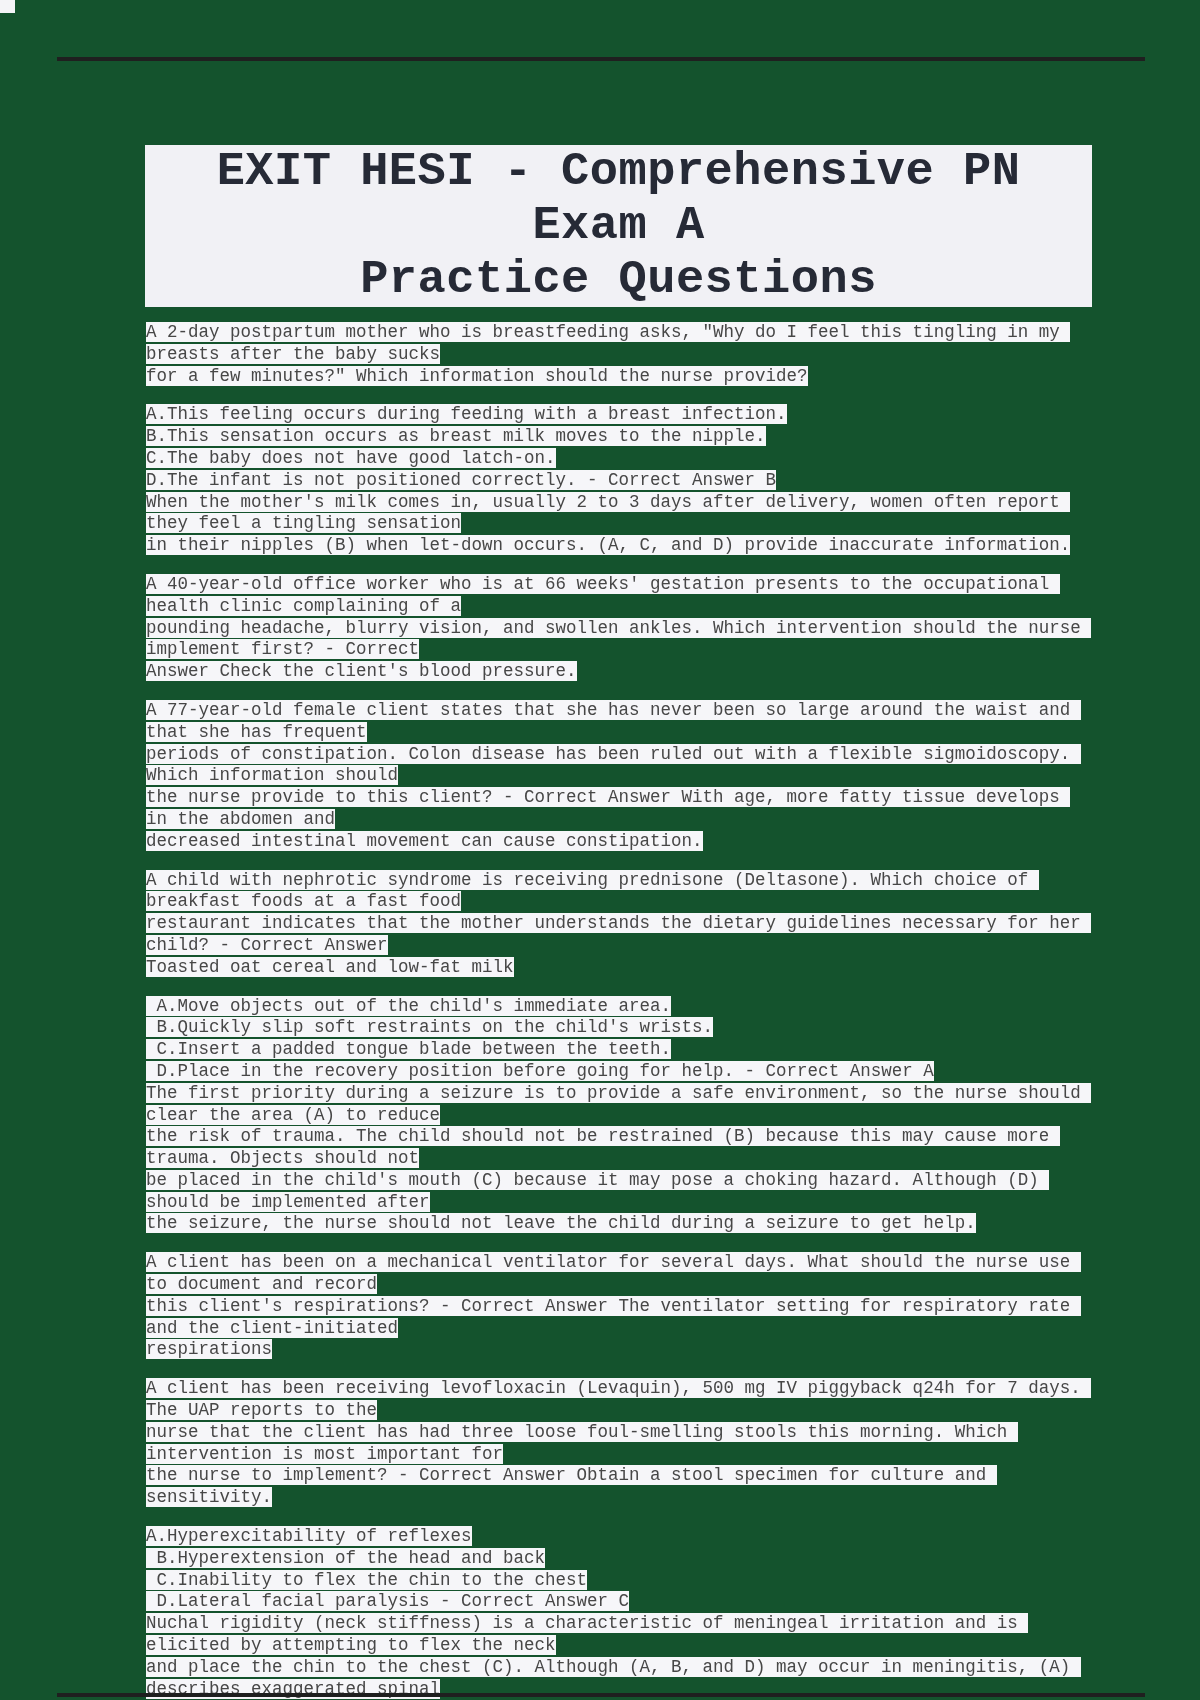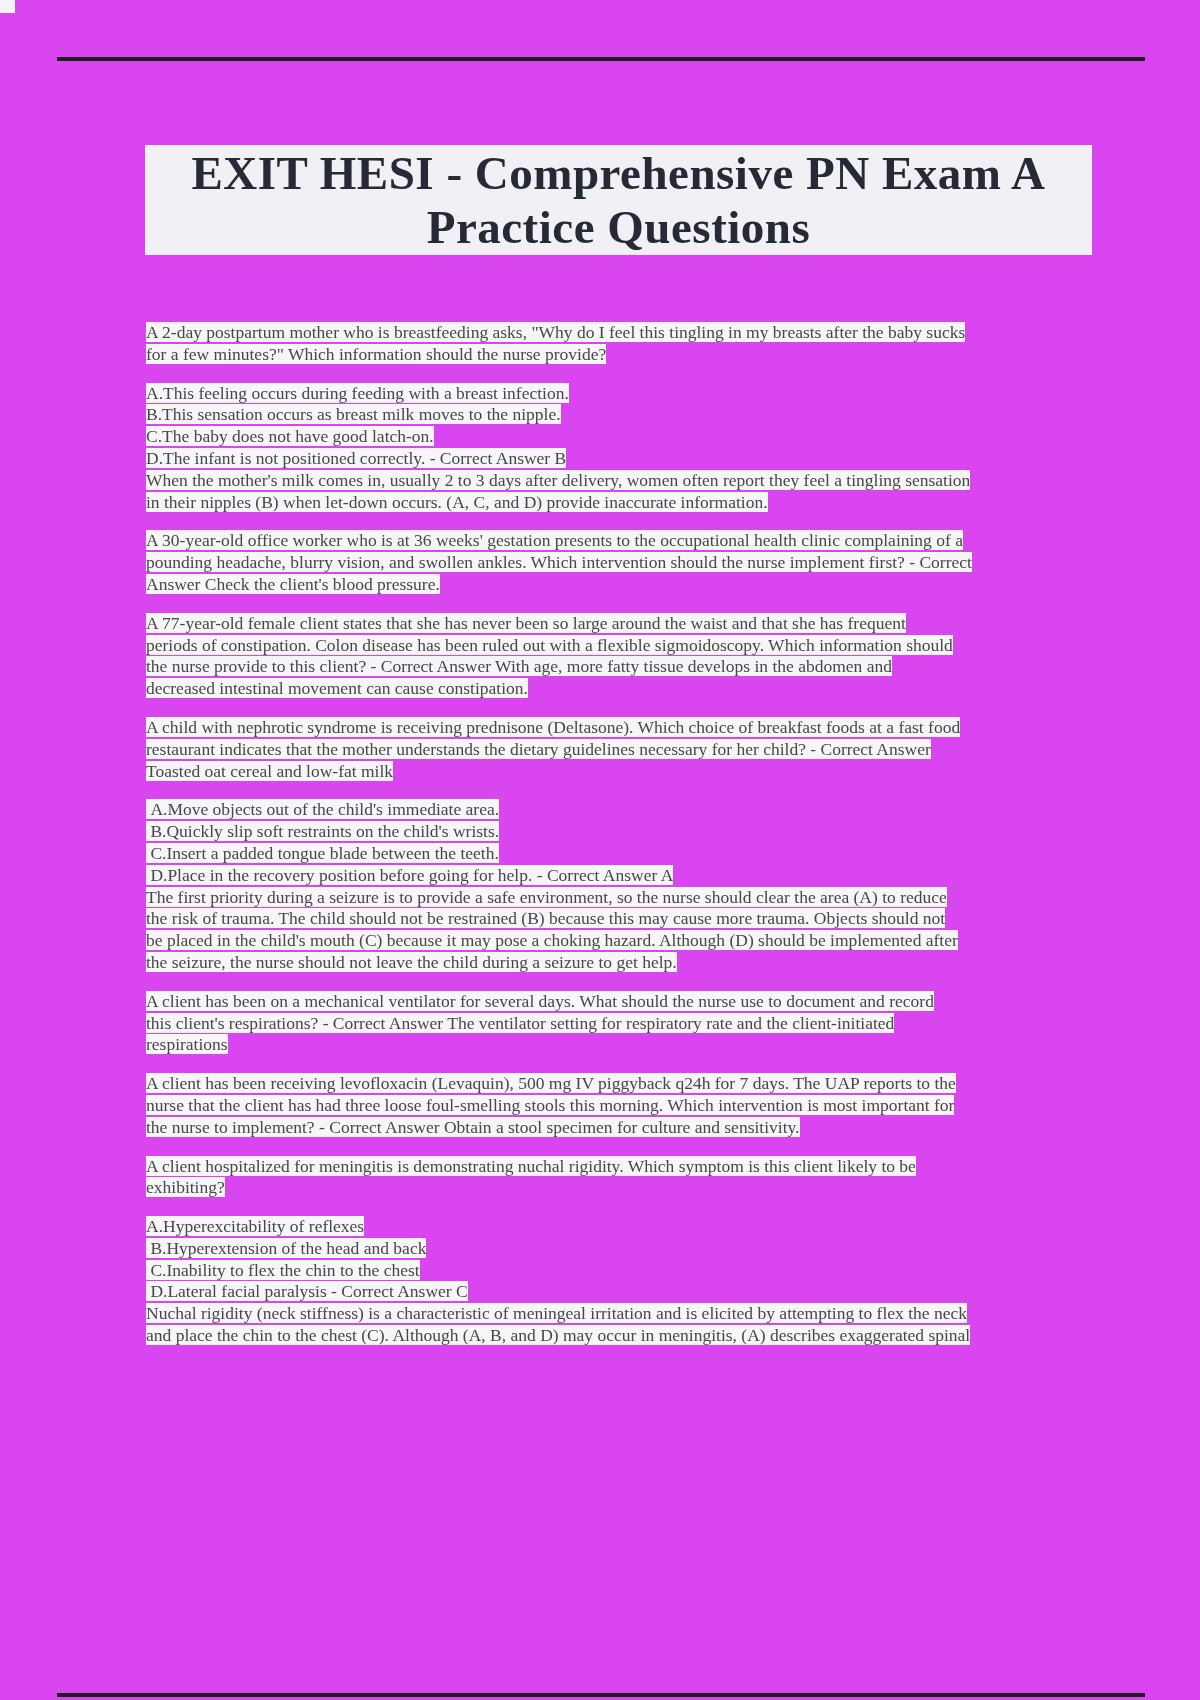--- a/index.html
+++ b/index.html
@@ -1,21 +1,21 @@
 <!DOCTYPE html>
 <html><head>
 <meta charset="utf-8">
 <style>
   html, body { margin: 0; padding: 0; background: #ffffff; }
   .page {
     position: relative;
     width: 1200px;
     height: 1700px;
-    background: #d946ef;
-    font-family: Liberation Serif, serif;
+    background: #14532d;
+    font-family: Liberation Mono, monospace;
     overflow: hidden;
   }
   .corner-patch {
     position: absolute;
     left: 0; top: 0;
     width: 15px; height: 13px;
     background: #f4f4f7;
   }
   .rule {
     position: absolute;
@@ -81,21 +81,21 @@
 
   <div class="content">
     <div class="para"><span>A 2-day postpartum mother who is breastfeeding asks, "Why do I feel this tingling in my breasts after the baby sucks
 for a few minutes?" Which information should the nurse provide?</span></div>
     <div class="para"><span>A.This feeling occurs during feeding with a breast infection.
 B.This sensation occurs as breast milk moves to the nipple.
 C.The baby does not have good latch-on.
 D.The infant is not positioned correctly. - Correct Answer B
 When the mother's milk comes in, usually 2 to 3 days after delivery, women often report they feel a tingling sensation
 in their nipples (B) when let-down occurs. (A, C, and D) provide inaccurate information.</span></div>
-    <div class="para"><span>A 30-year-old office worker who is at 36 weeks' gestation presents to the occupational health clinic complaining of a
+    <div class="para"><span>A 40-year-old office worker who is at 66 weeks' gestation presents to the occupational health clinic complaining of a
 pounding headache, blurry vision, and swollen ankles. Which intervention should the nurse implement first? - Correct
 Answer Check the client's blood pressure.</span></div>
     <div class="para"><span>A 77-year-old female client states that she has never been so large around the waist and that she has frequent
 periods of constipation. Colon disease has been ruled out with a flexible sigmoidoscopy. Which information should
 the nurse provide to this client? - Correct Answer With age, more fatty tissue develops in the abdomen and
 decreased intestinal movement can cause constipation.</span></div>
     <div class="para"><span>A child with nephrotic syndrome is receiving prednisone (Deltasone). Which choice of breakfast foods at a fast food
 restaurant indicates that the mother understands the dietary guidelines necessary for her child? - Correct Answer
 Toasted oat cereal and low-fat milk</span></div>
     <div class="para"><span> A.Move objects out of the child's immediate area.
@@ -105,22 +105,20 @@
 The first priority during a seizure is to provide a safe environment, so the nurse should clear the area (A) to reduce
 the risk of trauma. The child should not be restrained (B) because this may cause more trauma. Objects should not
 be placed in the child's mouth (C) because it may pose a choking hazard. Although (D) should be implemented after
 the seizure, the nurse should not leave the child during a seizure to get help.</span></div>
     <div class="para"><span>A client has been on a mechanical ventilator for several days. What should the nurse use to document and record
 this client's respirations? - Correct Answer The ventilator setting for respiratory rate and the client-initiated
 respirations</span></div>
     <div class="para"><span>A client has been receiving levofloxacin (Levaquin), 500 mg IV piggyback q24h for 7 days. The UAP reports to the
 nurse that the client has had three loose foul-smelling stools this morning. Which intervention is most important for
 the nurse to implement? - Correct Answer Obtain a stool specimen for culture and sensitivity.</span></div>
-    <div class="para"><span>A client hospitalized for meningitis is demonstrating nuchal rigidity. Which symptom is this client likely to be
-exhibiting?</span></div>
     <div class="para"><span>A.Hyperexcitability of reflexes
  B.Hyperextension of the head and back
  C.Inability to flex the chin to the chest
  D.Lateral facial paralysis - Correct Answer C
 Nuchal rigidity (neck stiffness) is a characteristic of meningeal irritation and is elicited by attempting to flex the neck
 and place the chin to the chest (C). Although (A, B, and D) may occur in meningitis, (A) describes exaggerated spinal</span></div>
   </div>
 
   <div class="rule bottom"></div>
 </div>

